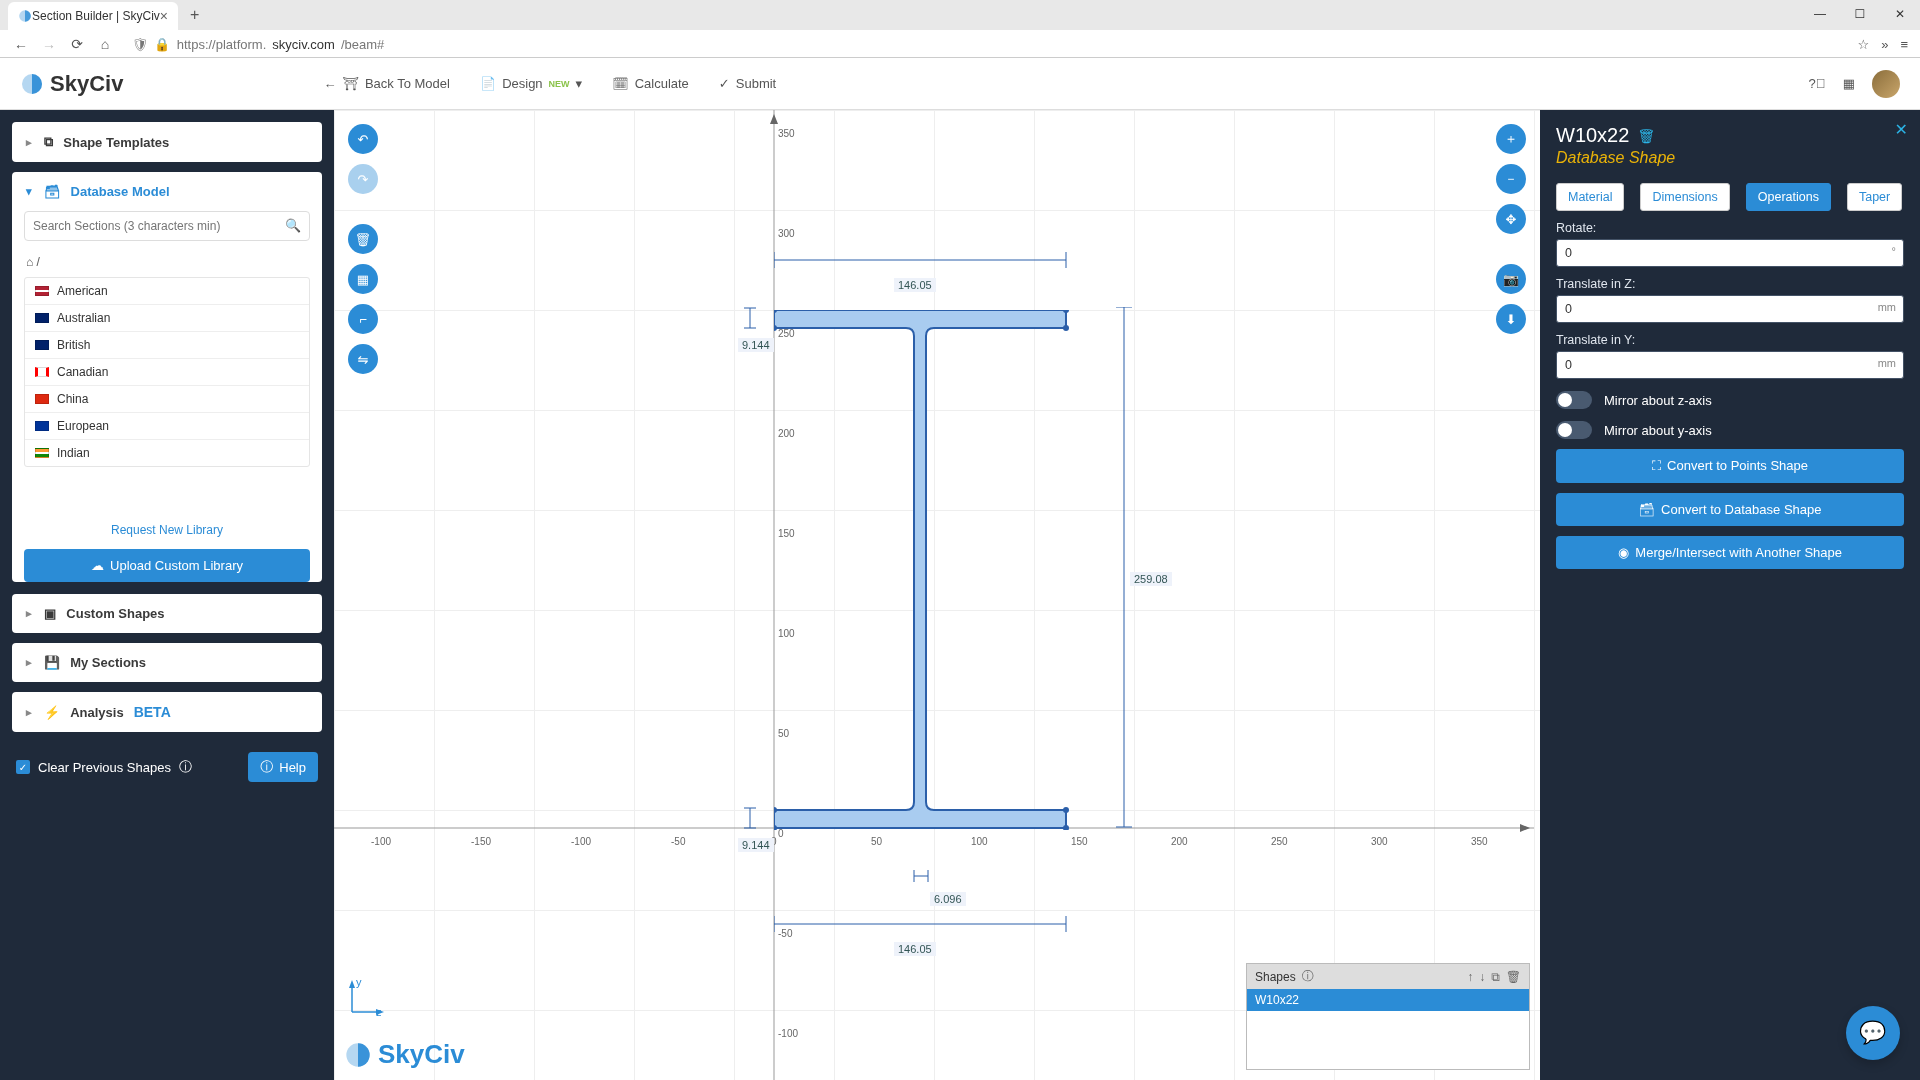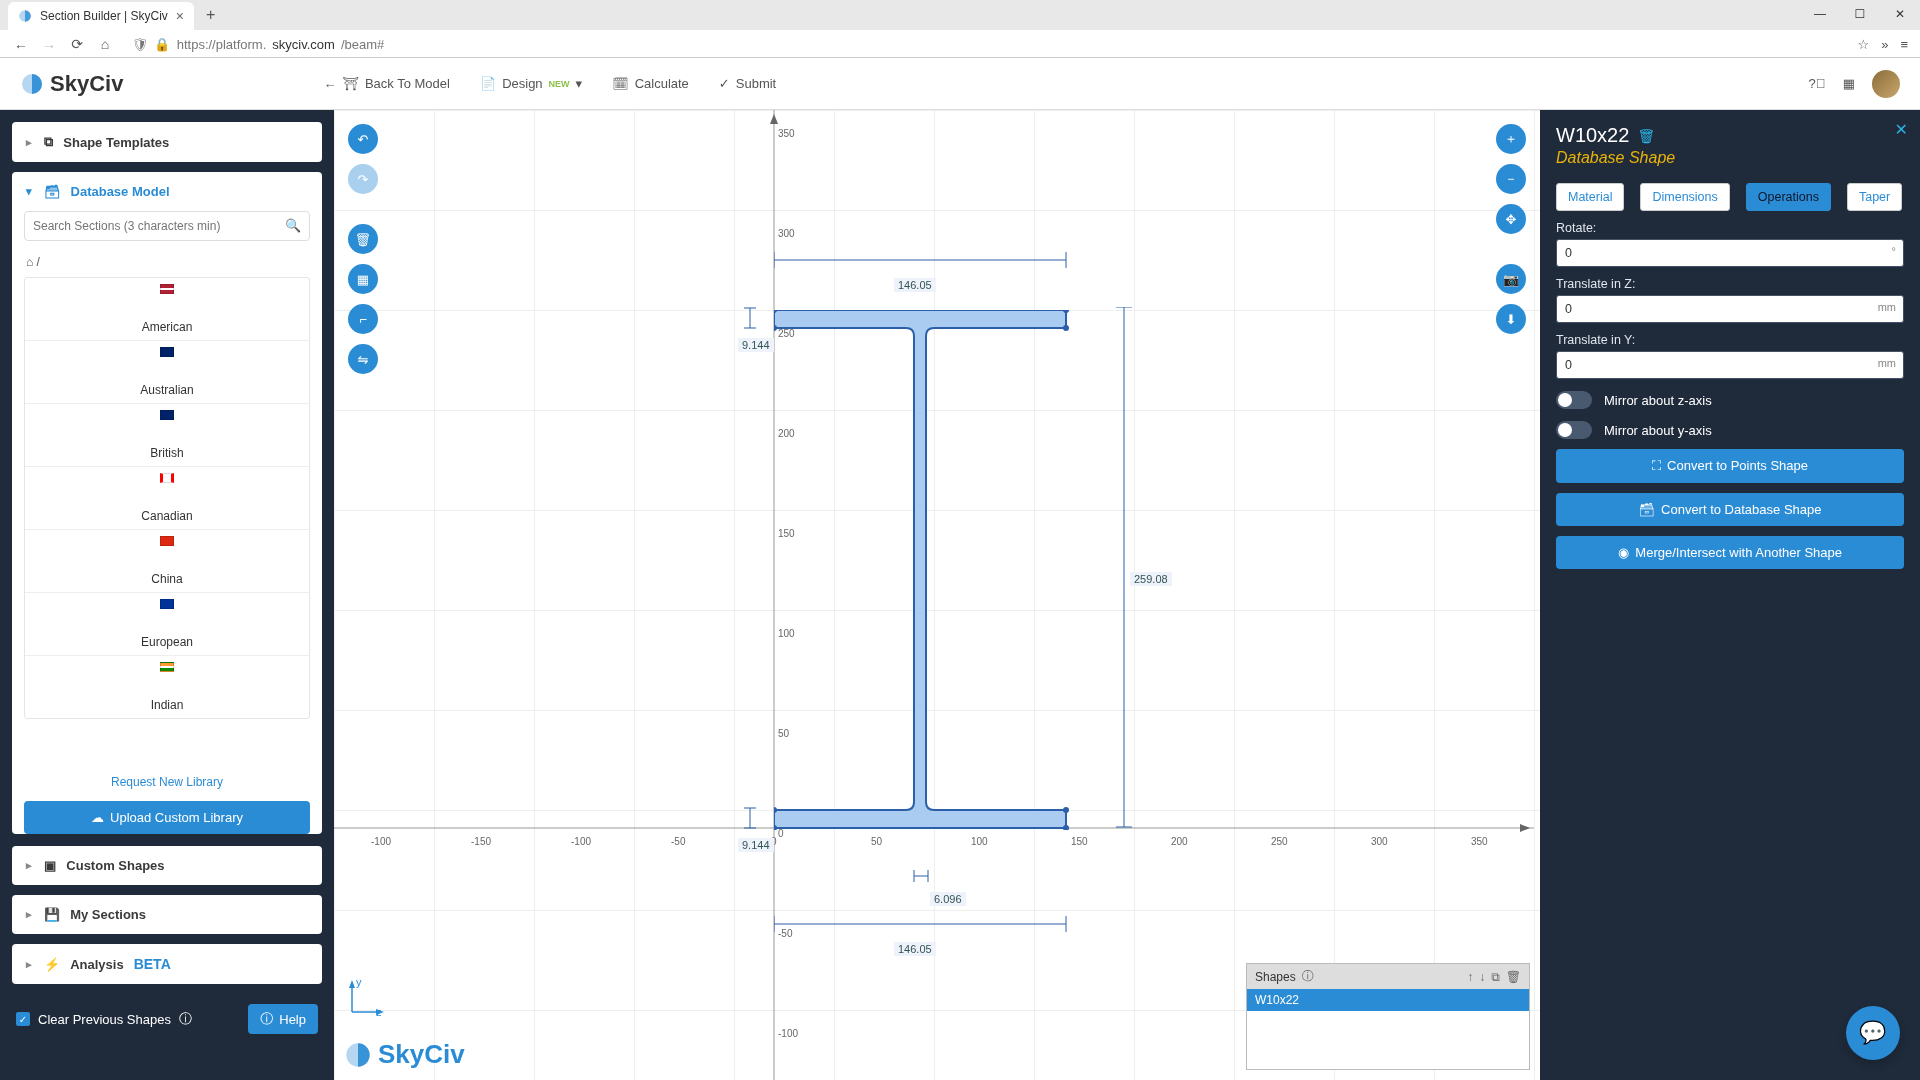--- a/index.html
+++ b/index.html
@@ -1,21 +1,21 @@
 <!DOCTYPE html>
 <html><head>
 <meta charset="utf-8">
 <style>
 * { margin: 0; padding: 0; box-sizing: border-box; font-family: -apple-system, BlinkMacSystemFont, "Segoe UI", Arial, sans-serif; }
 body { font-size: 13px; color: #333; background: #f5f5f5; overflow: hidden; width: 1920px; height: 1080px; }
 
 
 .browser-chrome { height: 58px; background: #fff; border-bottom: 1px solid #ccc; }
 .tab-bar { height: 30px; display: flex; align-items: center; background: #e8e8e8; padding-left: 8px; gap: 6px; position: relative; }
-.tab { display: flex; align-items: center; gap: 8px; background: #fff; padding: 5px 10px; border-radius: 6px 6px 0 0; font-size: 12px; height: 28px; margin-top: 2px; }
+.tab { display: flex; align-items: center; background: #fff; padding: 5px 10px; border-radius: 6px 6px 0 0; font-size: 12px; height: 28px; margin-top: 2px; }
 .tab-favicon { width: 14px; height: 14px; display: flex; align-items: center; justify-content: center; }
 .tab-close { color: #666; cursor: pointer; font-size: 14px; }
 .newtab { color: #555; font-size: 16px; padding: 2px 6px; cursor: pointer; }
 .win-controls { position: absolute; right: 0; top: 0; display: flex; }
 .win-btn { width: 40px; height: 28px; display: flex; align-items: center; justify-content: center; color: #333; font-size: 12px; cursor: pointer; }
 
 .url-bar { height: 28px; display: flex; align-items: center; gap: 10px; padding: 0 12px; }
 .nav-btn { color: #555; width: 18px; text-align: center; cursor: pointer; font-size: 14px; }
 .url-box { flex: 1; padding: 3px 8px; border-radius: 4px; background: #fff; color: #777; font-size: 13px; display: flex; align-items: center; gap: 6px; }
 .url-box .domain { color: #333; }
@@ -39,21 +39,21 @@
 .panel-header { padding: 12px 14px; display: flex; align-items: center; gap: 10px; cursor: pointer; font-weight: 600; color: #3a3a3a; }
 .panel-header .caret { color: #888; font-size: 11px; width: 8px; }
 .panel-header.open .caret { color: #2b8cd6; }
 .panel-header.open { color: #2b8cd6; }
 .search-sections { padding: 0 12px 10px; }
 .search-input-wrap { position: relative; }
 .search-input { width: 100%; padding: 7px 28px 7px 8px; border: 1px solid #ddd; border-radius: 4px; font-size: 12px; color: #bbb; }
 .search-icon-abs { position: absolute; right: 8px; top: 7px; color: #bbb; }
 .breadcrumb { padding: 4px 14px 8px; color: #555; font-size: 12px; }
 .region-list { margin: 0 12px 10px; border: 1px solid #e5e5e5; border-radius: 3px; }
-.region-item { padding: 6px 10px; border-bottom: 1px solid #eee; font-size: 12px; display: flex; gap: 26px; align-items: center; cursor: pointer; flex-direction: column; }
+.region-item { padding: 6px 10px; border-bottom: 1px solid #eee; font-size: 12px; display: flex; gap: 8px; align-items: center; cursor: pointer; }
 .region-item:last-child { border-bottom: none; }
 .flag { width: 14px; height: 10px; display: inline-block; border: 0.5px solid rgba(0,0,0,0.15); }
 .flag-us { background: linear-gradient(#b22234 33%, #fff 33% 66%, #b22234 66%); position:relative; }
 .flag-au { background: #012169; }
 .flag-gb { background: linear-gradient(#012169,#012169); position:relative; }
 .flag-ca { background: #fff; border-left:3px solid #f00; border-right:3px solid #f00; }
 .flag-cn { background: #de2910; }
 .flag-eu { background: #003399; }
 .flag-in { background: linear-gradient(#FF9933 33%, #fff 33% 66%, #138808 66%); }
 .link-text { display: block; text-align: center; color: #2b8cd6; font-size: 12px; padding: 6px; cursor: pointer; }
@@ -80,21 +80,21 @@
 .dim-label { position:absolute; background:#eef2fa; color:#355; font-size:11px; padding:1px 4px;margin-top:12px; }
 .chat-bubble { position: absolute; right: 20px; bottom: 20px; width: 54px; height: 54px; border-radius: 50%; background:#2b8cd6; display:flex; align-items:center; justify-content:center; color:#fff; font-size:22px; box-shadow:0 4px 10px rgba(0,0,0,0.2); }
 
 
 .sidebar-right { width: 380px; background: #1f2a3a; padding: 14px 16px; color:#fff; overflow-y:auto; position: relative; }
 .prop-title { font-size: 20px; display:flex; gap:8px; align-items:center; }
 .prop-sub { font-size: 16px; color:#eab308; font-style: italic; margin-top:2px; }
 .close-x { position: absolute; right: 12px; top: 10px; color:#2bb3e5; cursor:pointer; font-size:16px; }
 .tabs { display:flex; gap:16px; margin: 16px 0 10px; }
 .tab-btn { background:#fff; color:#2b8cd6; border:1px solid #ccc; padding:6px 11px; border-radius:3px; font-size:12.5px; cursor:pointer; }
-.tab-btn.active { background:#2b8cd6; color:#0f172a; border-color:#2b8cd6; }
+.tab-btn.active { background:#2b8cd6; color:#ffffff; border-color:#2b8cd6; }
 .form-label { font-size:12.5px; color:#e0e6ee; margin:10px 0 4px; }
 .form-input { width:100%; padding:6px 8px; border:1px solid #435266; border-radius:3px; background:#fff; color:#333; font-size:12.5px; }
 .input-suffix { position:relative; }
 .input-suffix span { position:absolute; right:8px; top:6px; color:#888; font-size:11px; }
 .toggle-row { display:flex; align-items:center; gap:12px; margin:12px 0 4px; }
 .toggle { width:36px; height:18px; border-radius:9px; background:#495a70; position:relative; cursor:pointer; }
 .toggle::after { content:''; width:14px; height:14px; border-radius:50%; background:#fff; position:absolute; left:2px; top:2px; }
 .btn-full { width:100%; background:#2b8cd6; color:#fff; border:none; padding:9px; border-radius:4px; font-size:13px; margin-top:10px; cursor:pointer; display:flex; justify-content:center; gap:6px; font-weight:500; }
 
 svg.ibeam { position:absolute; }

